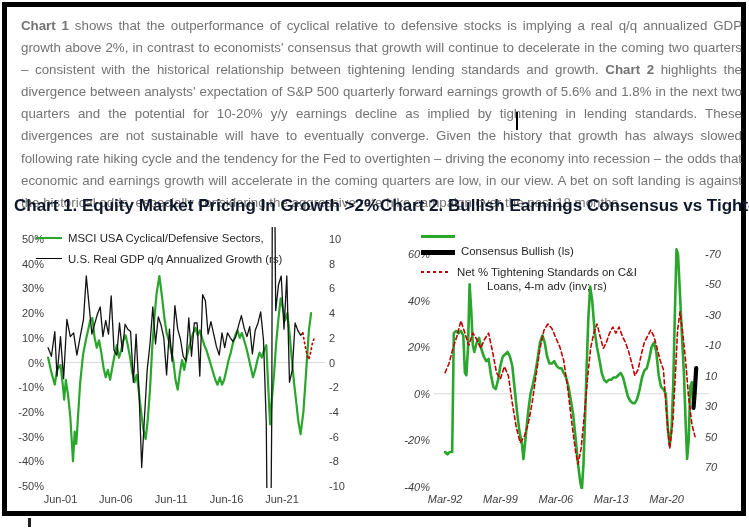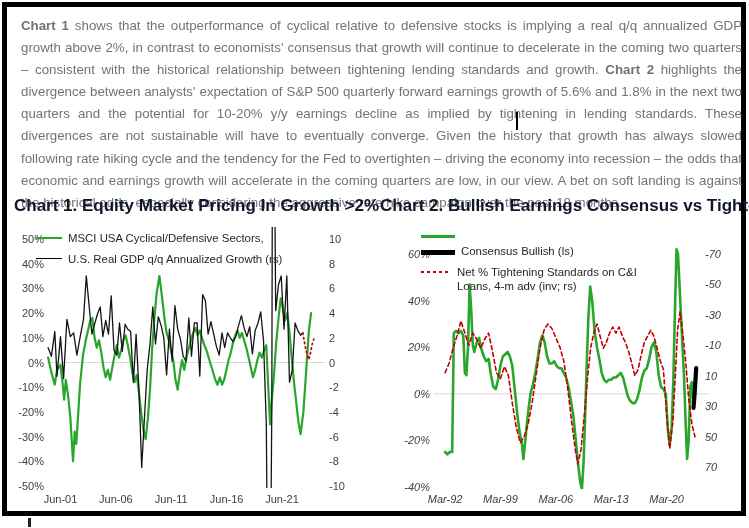--- a/index.html
+++ b/index.html
@@ -13,21 +13,21 @@
   .caret{position:absolute;left:516px;top:112px;width:1.5px;height:18px;background:#000;}
   .chart-title{position:absolute;margin:0;font-size:17px;font-weight:bold;color:#0f172a;white-space:nowrap;}
   #title-0{left:14px;top:196px;}
   #title-1{left:380px;top:196px;}
   .chart-canvas{position:absolute;margin-left:9px;}
   #canvas-0{left:8px;top:215px;width:368px;height:295px;}
   #canvas-1{left:378px;top:215px;width:371px;height:295px;font-style:italic;}
   .legend{position:absolute;font-size:11.4px;color:#262626;}
   #legend-0{left:36px;top:231px;}
   #legend-1{left:421px;top:229px;}
-  .legend-row{display:flex;align-items:flex-start;margin-bottom:6px;}
+  .legend-row{display:flex;align-items:flex-start;margin-bottom:6px;text-align:center;}
   .legend-sample{flex:0 0 auto;margin-top:6px;margin-right:6px;}
   .legend-text{line-height:14.5px;white-space:nowrap;}
   .artifact{position:absolute;left:28px;top:518px;width:3px;height:9px;background:#222;}
   svg text{font-family:"Liberation Sans",sans-serif;font-size:11px;fill:#404040;}
 </style>
 </head>
 <body>
 
 <div class="page">
   <div class="frame"></div>

